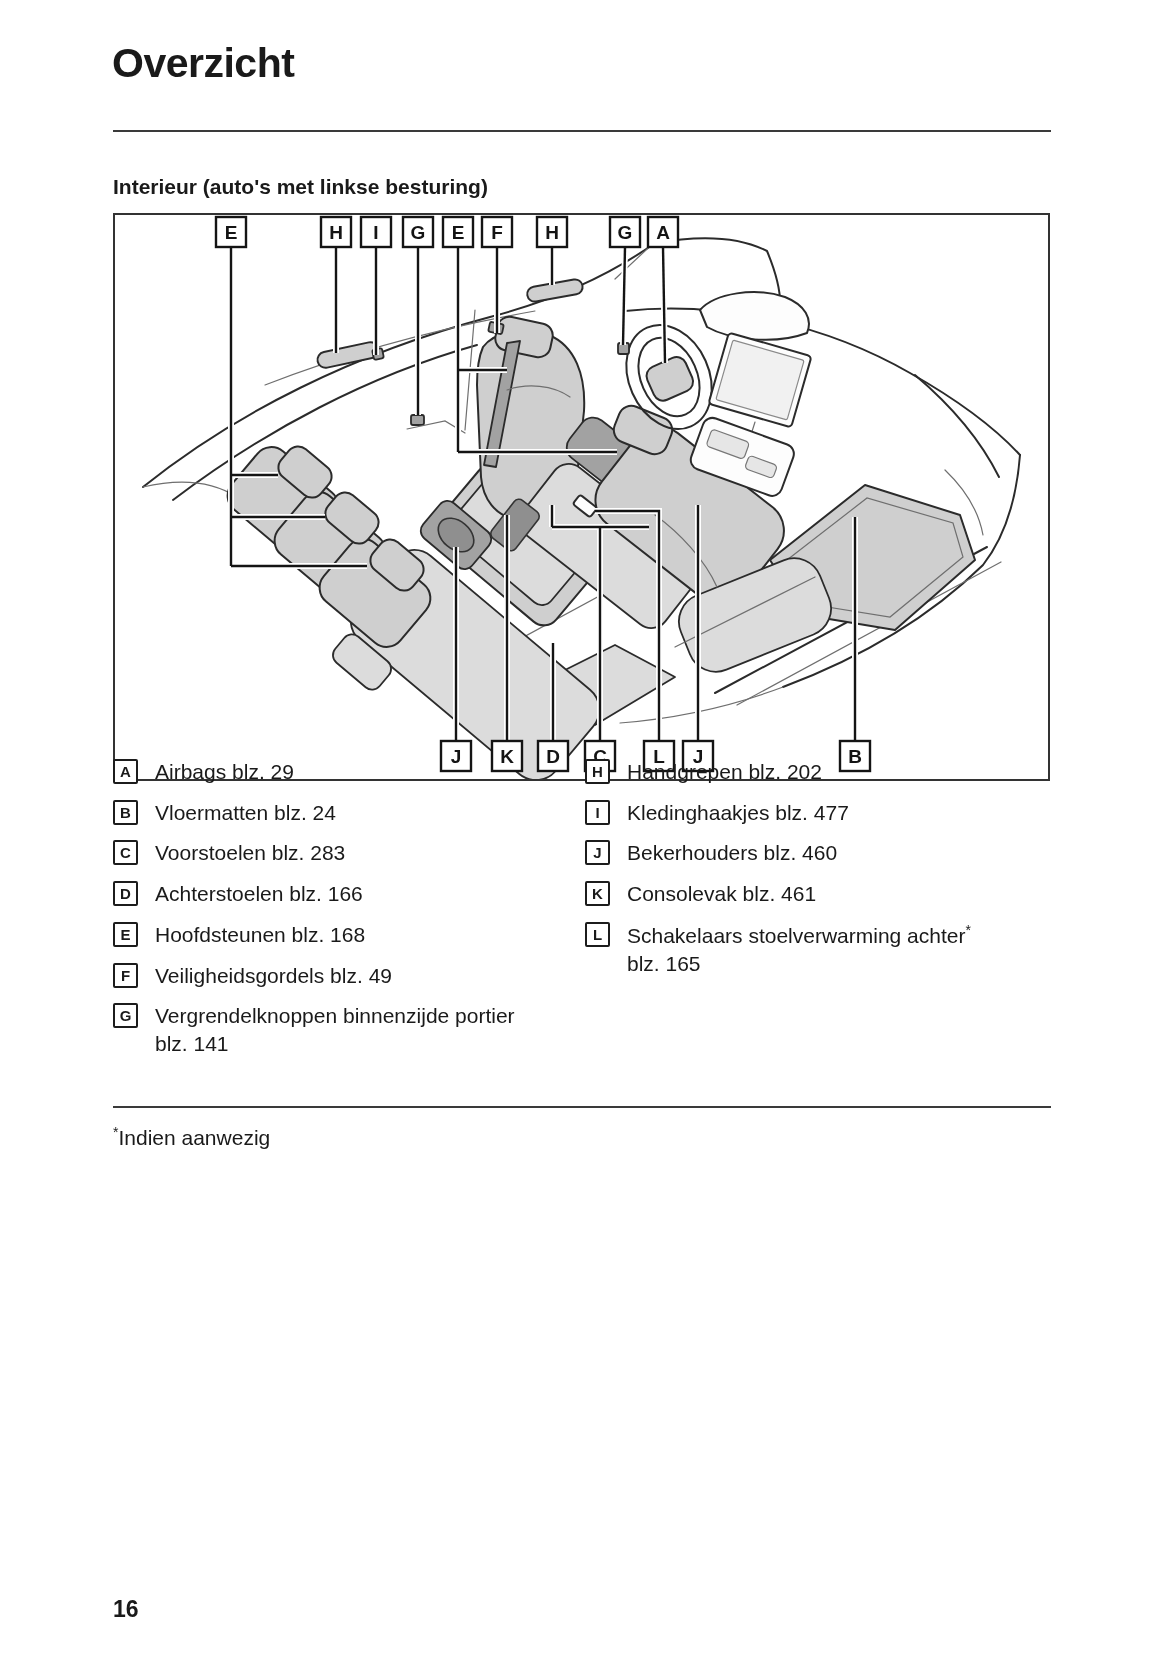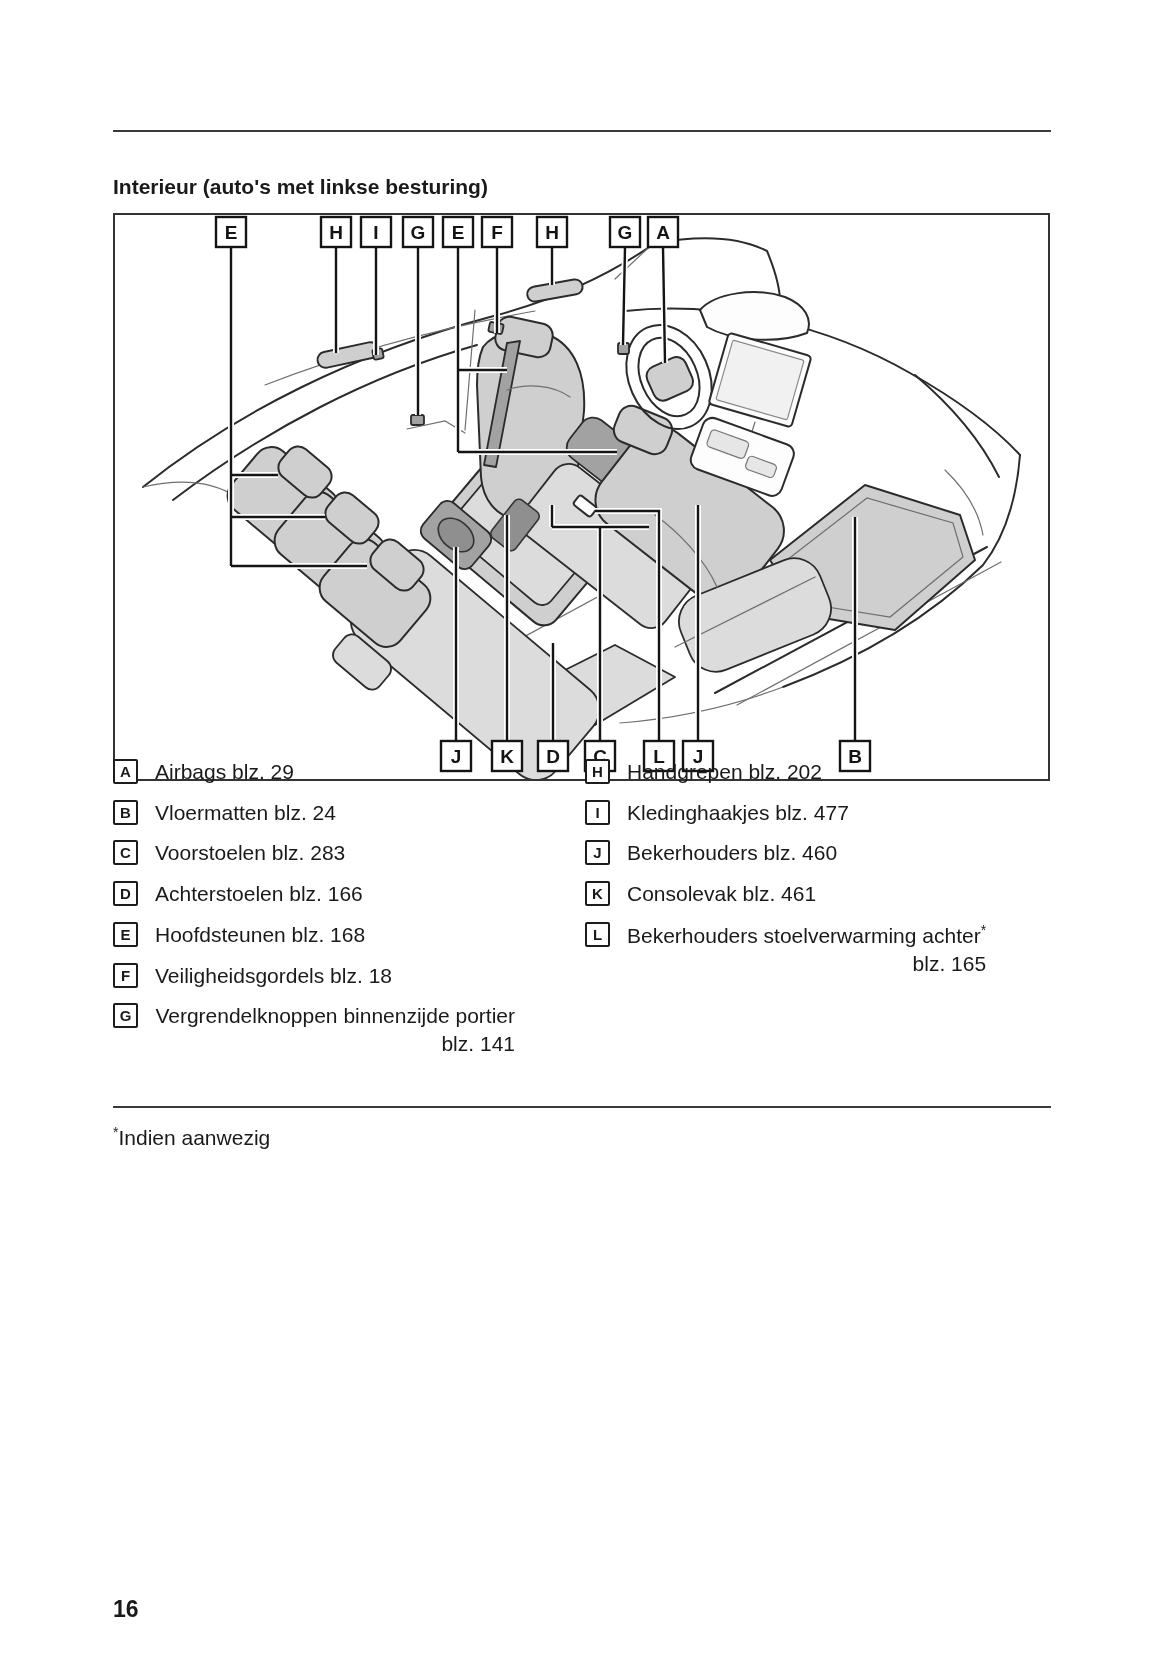--- a/index.html
+++ b/index.html
@@ -16,21 +16,21 @@
   .figure { position:absolute; left:113px; top:213px; width:937px; height:568px; border:2px solid #333; background:#fff; }
   .figure svg { display:block; width:100%; height:100%; }
 
   .legend-col { position:absolute; top:758px; }
   .legend-left { left:113px; width:462px; }
   .legend-right { left:585px; width:466px; }
   .legend-item { display:flex; align-items:flex-start; gap:17px; margin-bottom:13px; }
   .badge { flex:0 0 auto; width:25px; height:25px; border:2px solid #1c1c1c; border-radius:2px;
            display:flex; align-items:center; justify-content:center;
            font-size:15px; font-weight:bold; background:#fff; margin-top:1px; }
-  .legend-text { font-size:21px; line-height:1.32; max-width:360px;text-align:right; }
+  .legend-text { font-size:21px; line-height:1.32; max-width:360px; }
   .legend-right .legend-text { max-width:395px; }
   .legend-text sup { font-size:14px; }
   .l2 { display:block; }
 
   .footnote { position:absolute; left:113px; top:1124px; font-size:21px; }
   .footnote sup { font-size:14px; }
   .page-number { position:absolute; left:113px; top:1580px; font-size:23px; font-weight:bold;margin-top:16px; }
 
   
   .ln { fill:none; stroke:#2b2b2b; stroke-width:2; stroke-linecap:round; stroke-linejoin:round; }
@@ -44,20 +44,21 @@
   .leader { fill:none; stroke:#141414; stroke-width:2.4; }
   .callout-box { fill:#ffffff; stroke:#141414; stroke-width:2.4; }
   .callout-letter { font-family:"Liberation Sans", sans-serif; font-size:19px; font-weight:bold; fill:#141414;
                     text-anchor:middle; }
 </style>
 </head>
 <body>
 
 <div class="page">
 
+  <div class="title">Overzicht</div>
   <div class="rule rule-top"></div>
   <div class="section-heading">Interieur (auto's met linkse besturing)</div>
 
   <div class="figure">
     <svg viewBox="0 0 933 564">
 
       <g>
         <path class="ln" d="M28,272 C120,198 240,138 375,102 C440,85 495,60 540,28"></path>
         <path class="ln" d="M58,285 C150,215 255,160 362,130"></path>
         <path class="ln" d="M540,28 C585,20 625,22 652,36 C662,60 668,82 664,100"></path>
@@ -281,21 +282,21 @@
     <div class="legend-item">
       <div class="badge">D</div>
       <div class="legend-text">Achterstoelen blz. 166</div>
     </div>
     <div class="legend-item">
       <div class="badge">E</div>
       <div class="legend-text">Hoofdsteunen blz. 168</div>
     </div>
     <div class="legend-item">
       <div class="badge">F</div>
-      <div class="legend-text">Veiligheidsgordels blz. 18</div>
+      <div class="legend-text">Veiligheidsgordels blz. 49</div>
     </div>
     <div class="legend-item">
       <div class="badge">G</div>
       <div class="legend-text">Vergrendelknoppen binnenzijde portier blz. 141</div>
     </div>
   </div>
 
   <div class="legend-col legend-right">
     <div class="legend-item">
       <div class="badge">H</div>
@@ -309,21 +310,21 @@
       <div class="badge">J</div>
       <div class="legend-text">Bekerhouders blz. 460</div>
     </div>
     <div class="legend-item">
       <div class="badge">K</div>
       <div class="legend-text">Consolevak blz. 461</div>
     </div>
     <div class="legend-item">
       <div class="badge">L</div>
       <div class="legend-text">
-        <span>Bekerhouders stoelverwarming achter</span><sup>*</sup>
+        <span>Schakelaars stoelverwarming achter</span><sup>*</sup>
         <span class="l2">blz. 165</span>
       </div>
     </div>
   </div>
 
   <div class="rule rule-bottom"></div>
 
   <div class="footnote">
     <sup>*</sup><span>Indien aanwezig</span>
   </div>

